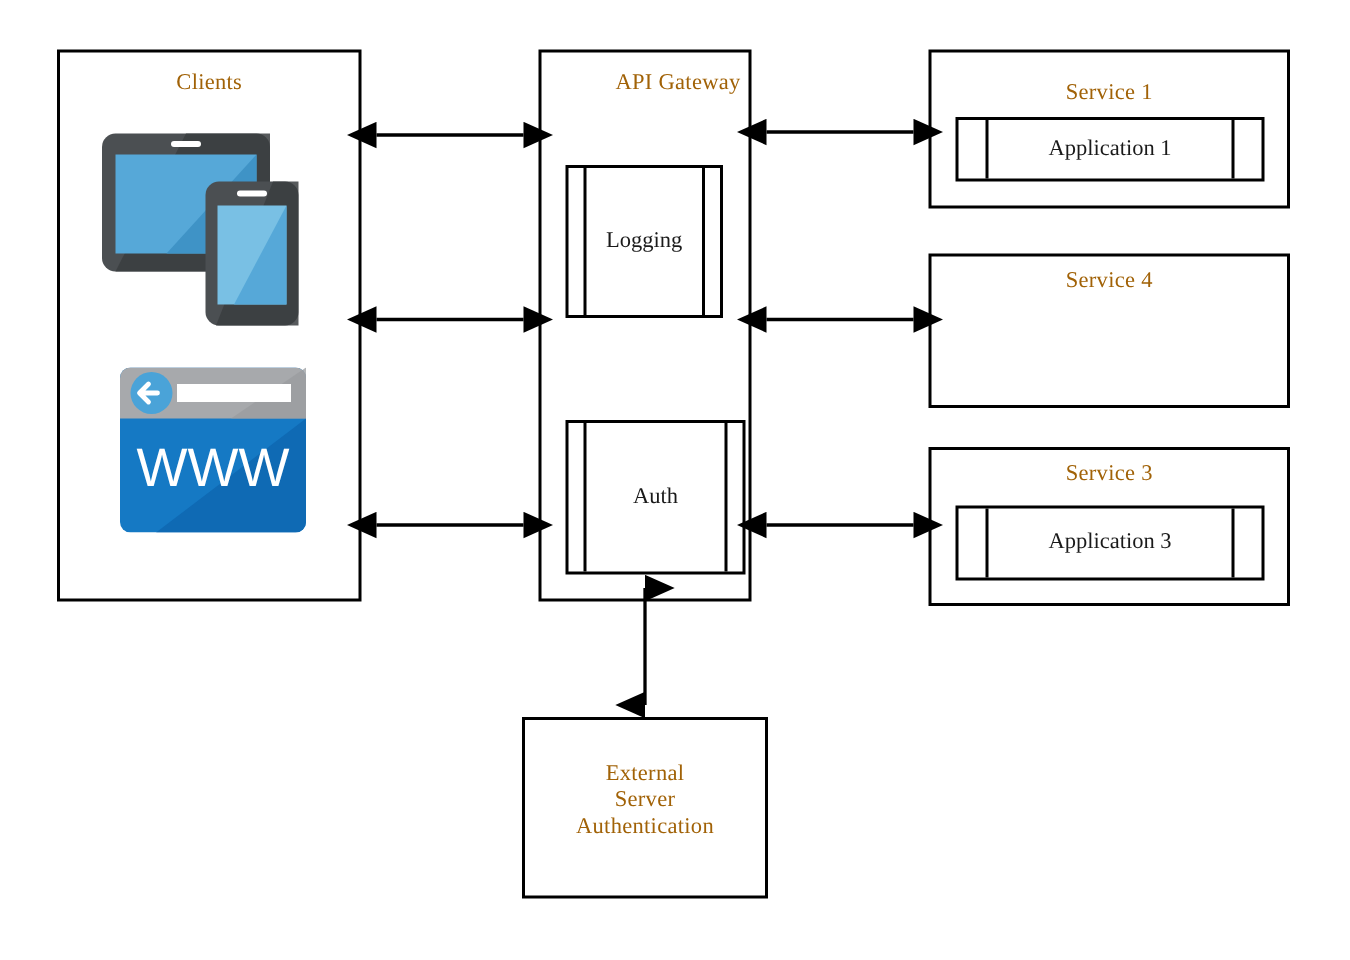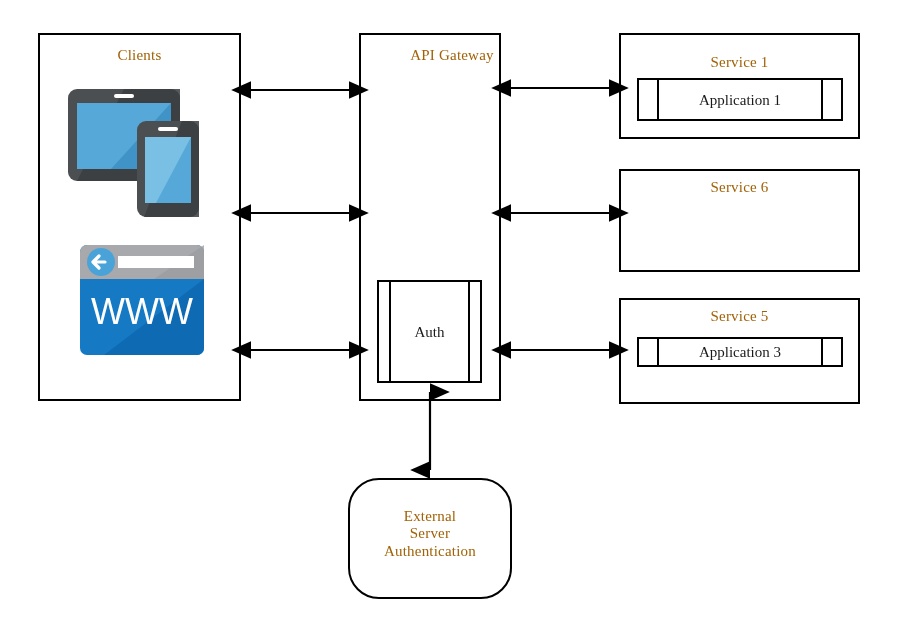--- a/index.html
+++ b/index.html
@@ -126,50 +126,55 @@
 
         <text x="62" y="79" text-anchor="middle" fill="#ffffff" font-family="Liberation Sans, sans-serif" font-size="36">WWW</text>
       </svg>
     </div>
   </div>
 
   <div class="box" style="left:359px; top:33px; width:142px; height:368px;">
     <div class="box-title" style="top:12px;padding-left:44px;">API Gateway</div>
   </div>
 
-
-  <div class="component" style="left:377px; top:280px; width:105px; height:103px;">
+  <div class="component" style="left:377px; top:110px; width:105px; height:102px;">
+    <span class="bar left"></span>
+    <span class="bar right"></span>
+    <span class="label">Logging</span>
+  </div>
+
+  <div class="component" style="left:377px; top:280px; width:120px; height:103px;">
     <span class="bar left"></span>
     <span class="bar right"></span>
     <span class="label">Auth</span>
   </div>
 
   <div class="box" style="left:619px; top:33px; width:241px; height:106px;">
     <div class="box-title" style="top:8px;margin-top:11px;">Service 1</div>
   </div>
   <div class="component wide" style="left:637px; top:78px; width:206px; height:43px;padding-left:48px;">
     <span class="bar left"></span>
     <span class="bar right"></span>
     <span class="label">Application 1</span>
   </div>
 
   <div class="box" style="left:619px; top:169px; width:241px; height:103px;">
-    <div class="box-title" style="top:8px;">Service 6</div>
+    <div class="box-title" style="top:8px;">Service 4</div>
   </div>
 
   <div class="box" style="left:619px; top:298px; width:241px; height:106px;">
-    <div class="box-title" style="top:8px;">Service 5</div>
-  </div>
-  <div class="component wide" style="left:637px; top:337px; width:206px; height:30px;">
+    <div class="box-title" style="top:8px;">Service 3</div>
+  </div>
+  <div class="component wide" style="left:637px; top:337px; width:206px; height:50px;">
     <span class="bar left"></span>
     <span class="bar right"></span>
     <span class="label">Application 3</span>
   </div>
 
-  <div class="box" style="left:348px; top:478px; width:164px; height:121px;border-radius:31px;">
+  <div class="box" style="left:348px; top:478px; width:164px; height:121px;">
     <div class="box-title" style="top:28px;">
       <div>External</div>
       <div>Server</div>
       <div>Authentication</div>
     </div>
   </div>
 
   <div class="conn" style="left:241px; top:80px; width:118px; height:20px;">
     <svg width="118" height="20" viewBox="0 0 118 20">
       <defs>

